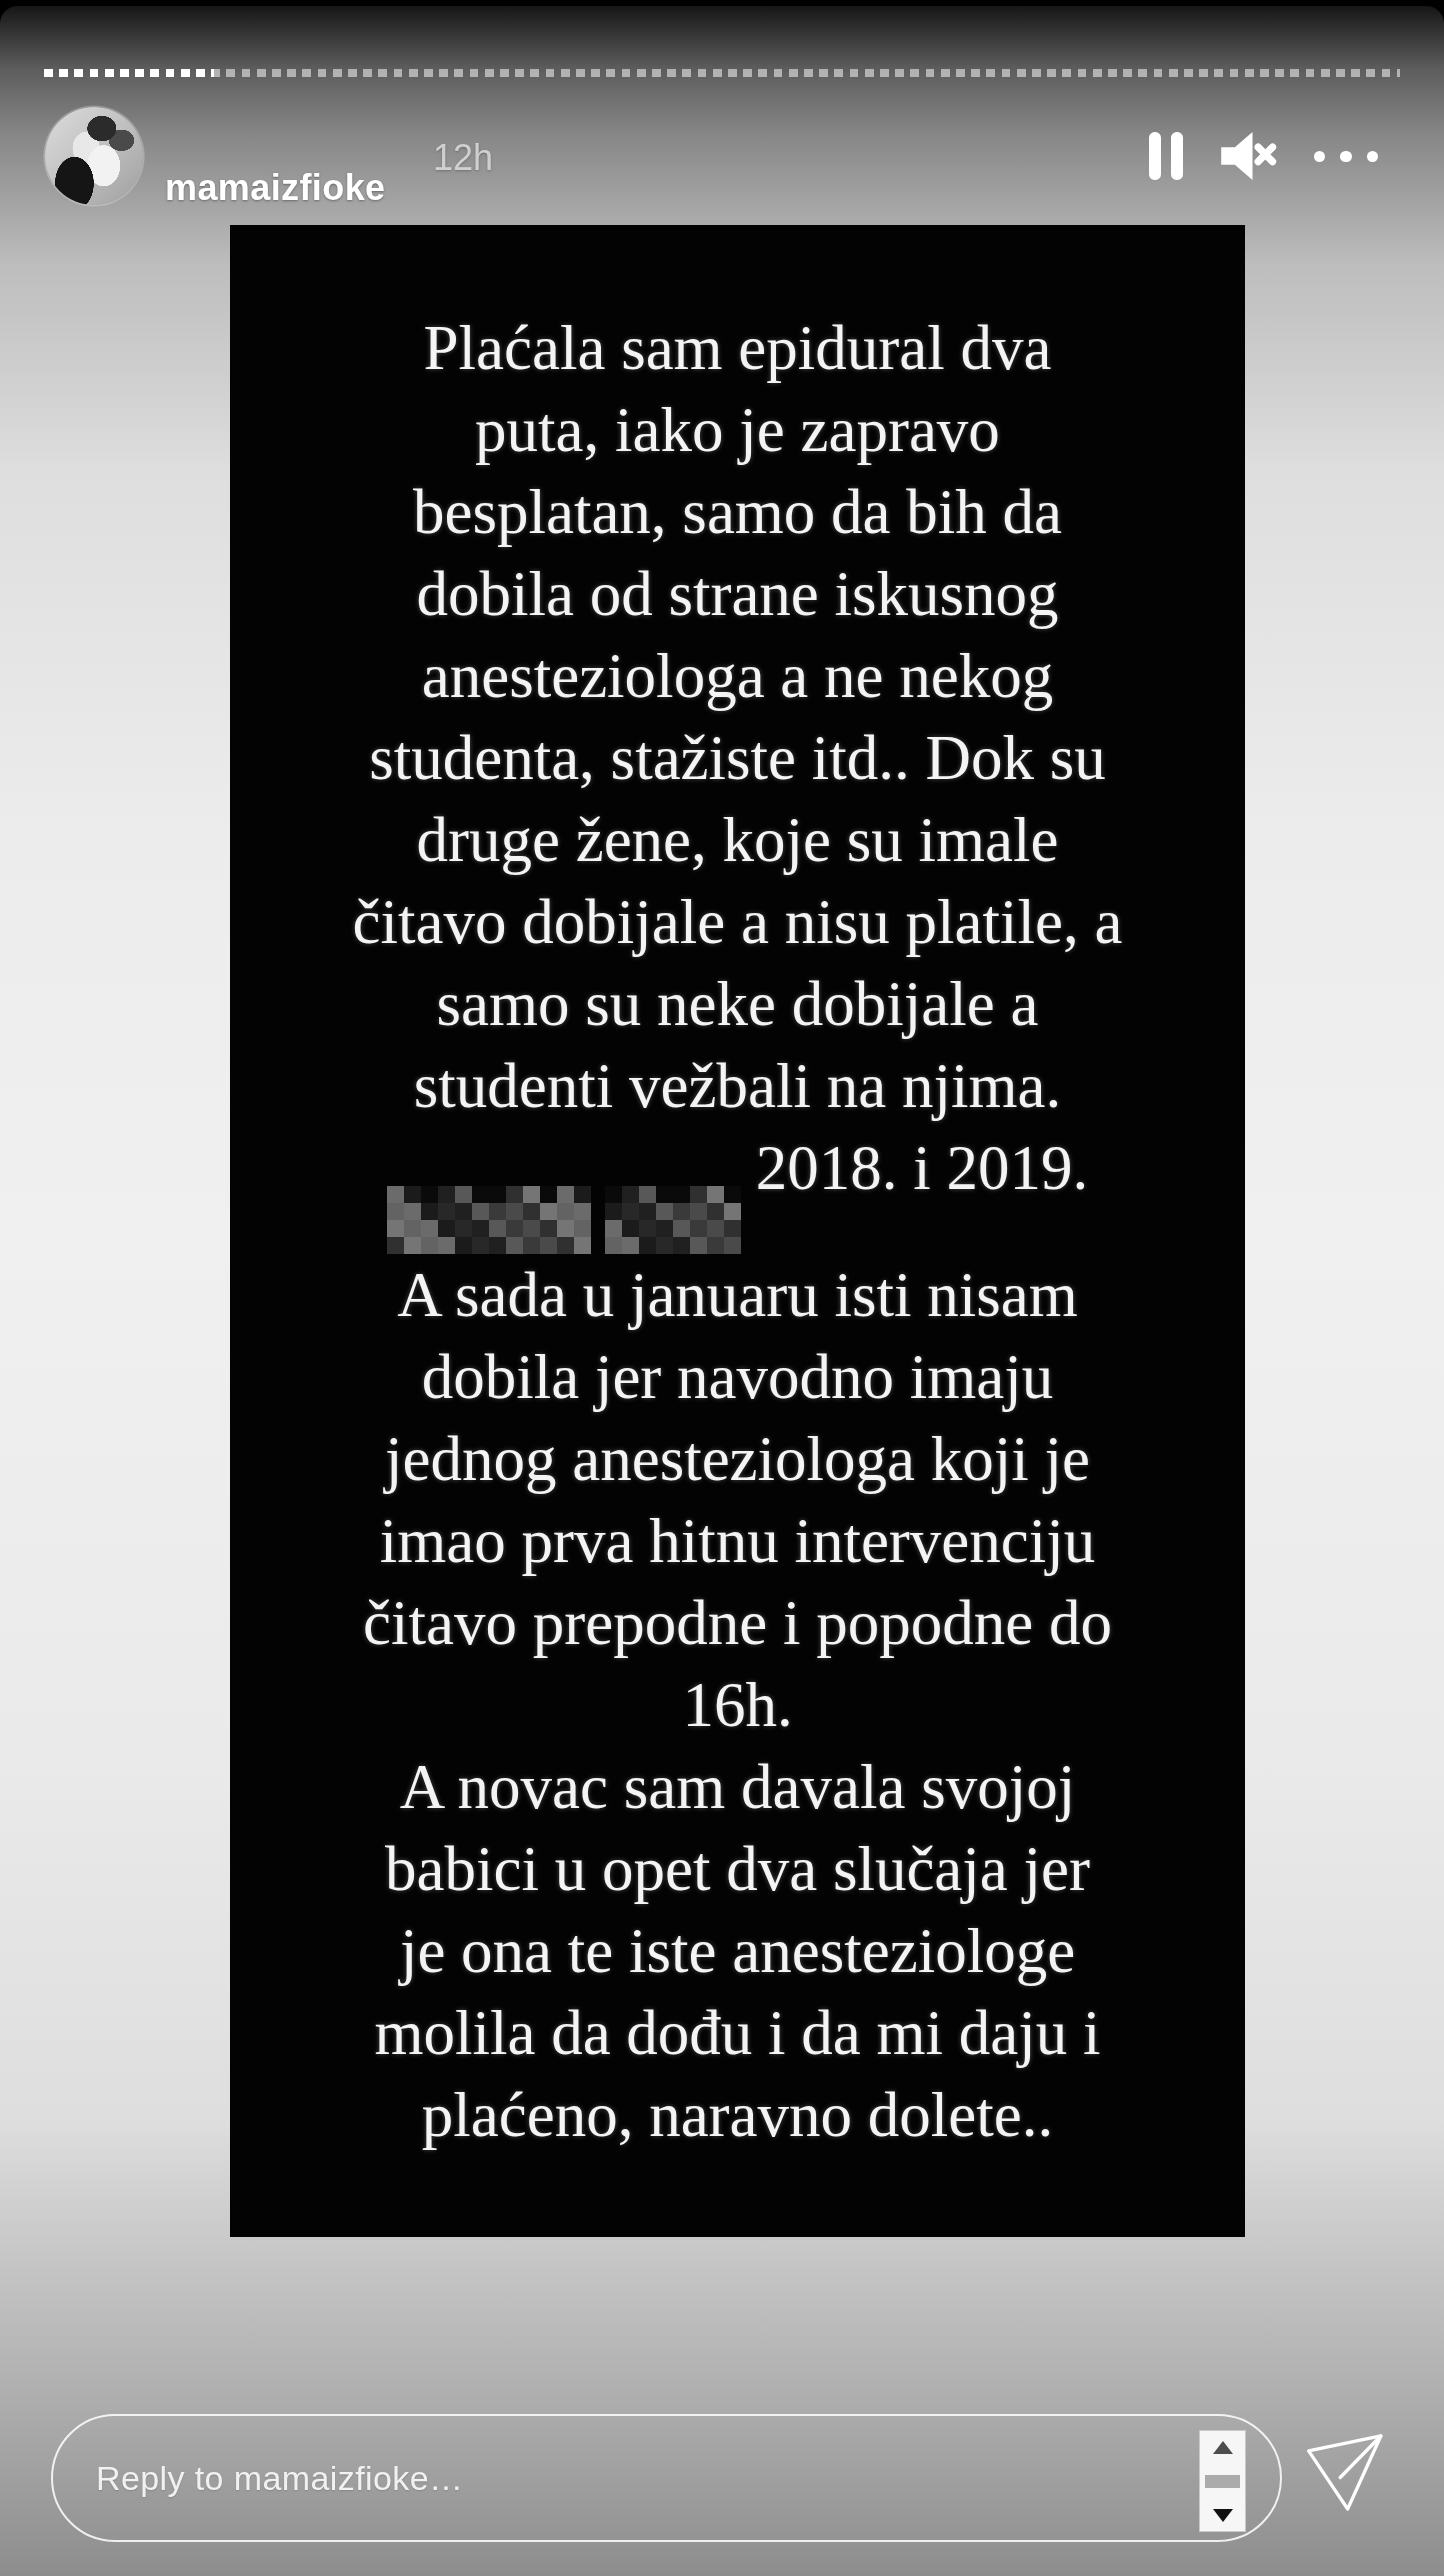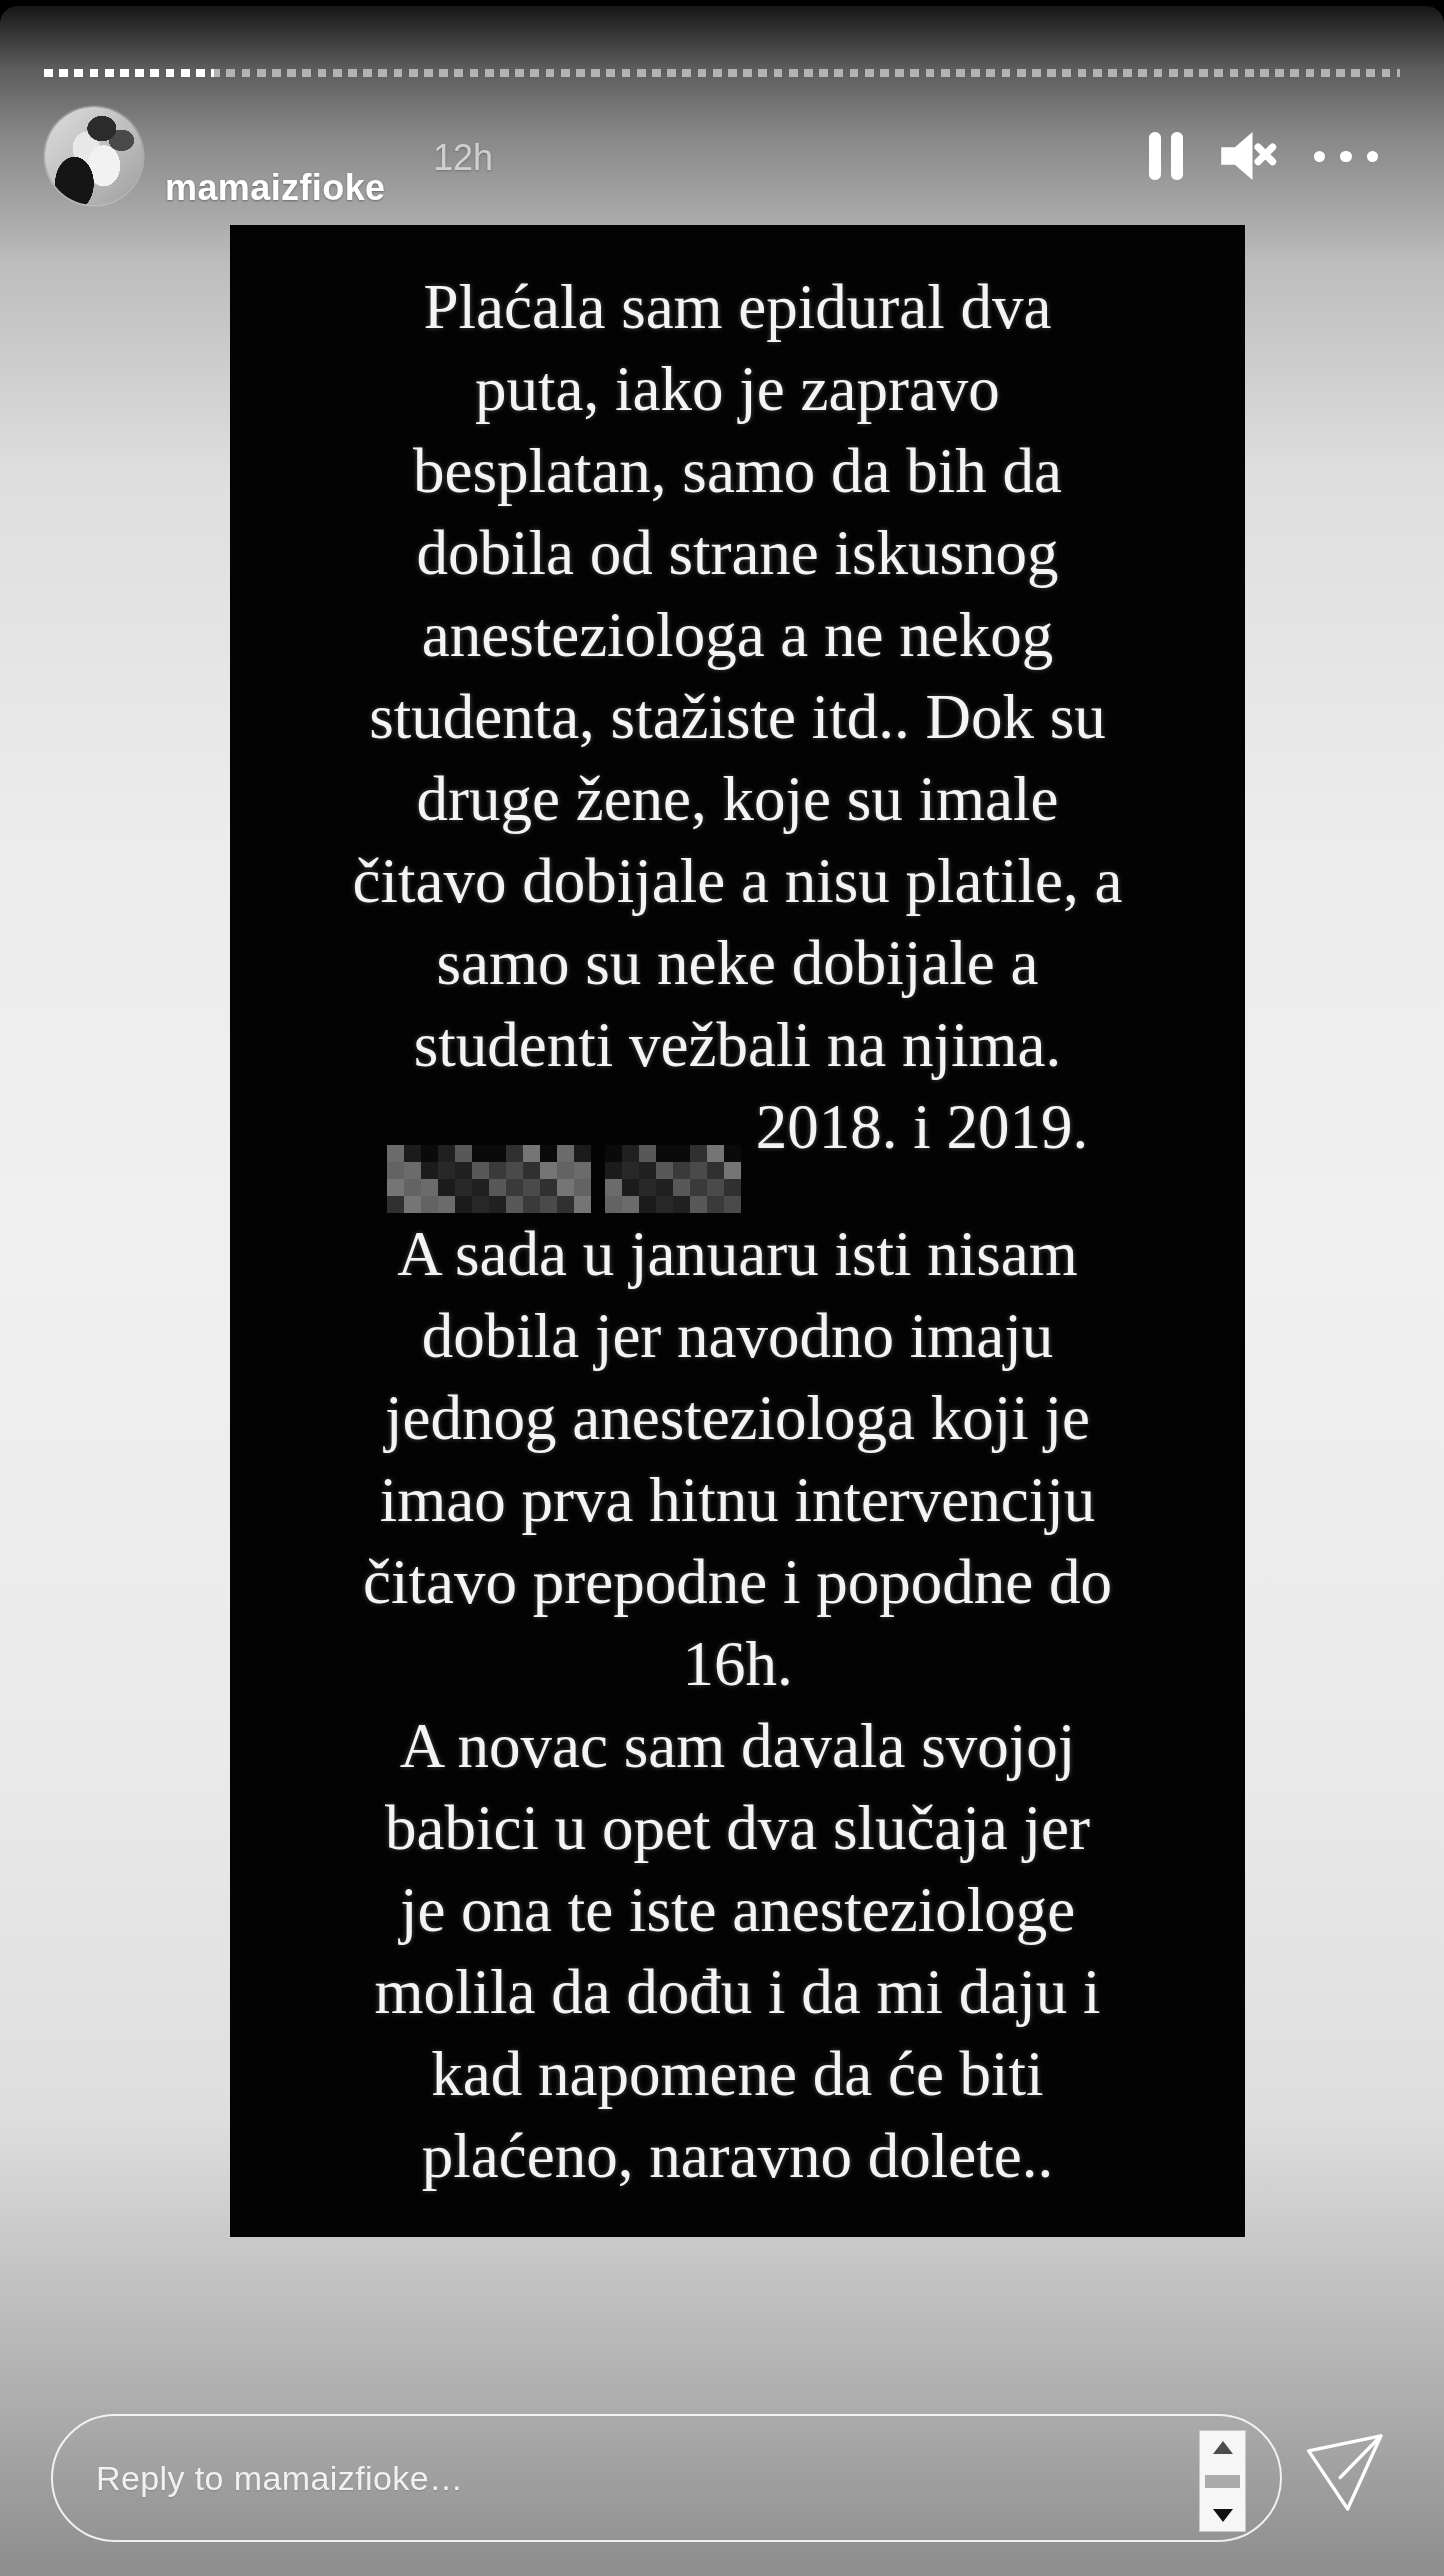--- a/index.html
+++ b/index.html
@@ -229,21 +229,20 @@
       <div class="line">A sada u januaru isti nisam</div>
       <div class="line">dobila jer navodno imaju</div>
       <div class="line">jednog anesteziologa koji je</div>
       <div class="line">imao prva hitnu intervenciju</div>
       <div class="line">čitavo prepodne i popodne do</div>
       <div class="line">16h.</div>
       <div class="line">A novac sam davala svojoj</div>
       <div class="line">babici u opet dva slučaja jer</div>
       <div class="line">je ona te iste anesteziologe</div>
       <div class="line">molila da dođu i da mi daju i</div>
-      <div class="line">kad napomene da će biti</div>
       <div class="line">plaćeno, naravno dolete..</div>
     </div>
 
   <div class="reply-pill"></div>
   <div class="reply-text">Reply to mamaizfioke…</div>
 
   <div class="scrollbar">
     <span class="tri-up"></span>
     <span class="thumb"></span>
     <span class="tri-down"></span>

